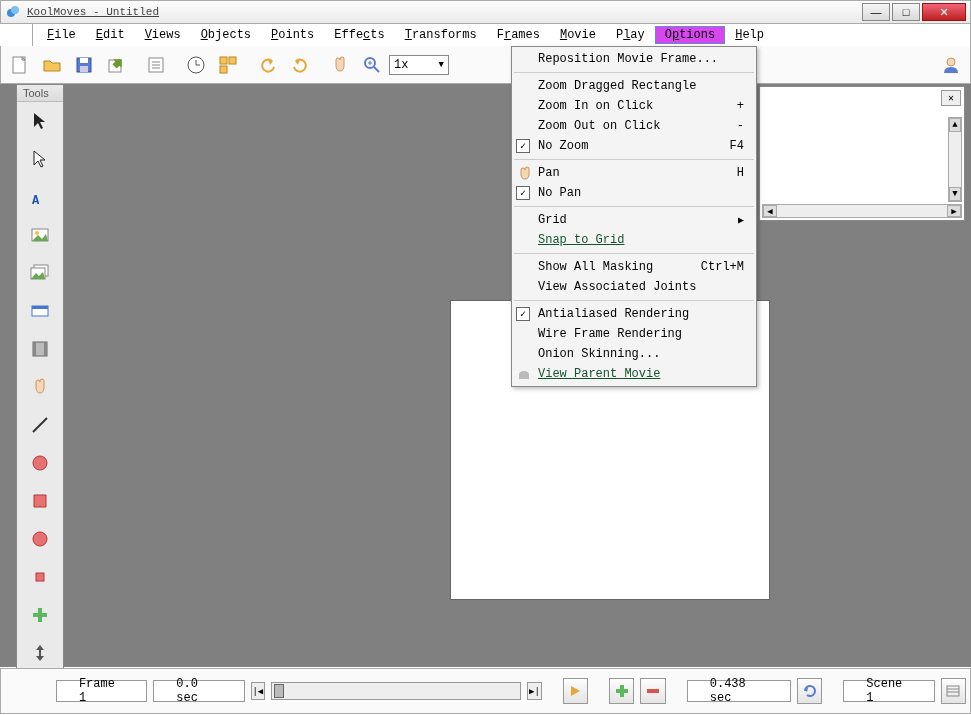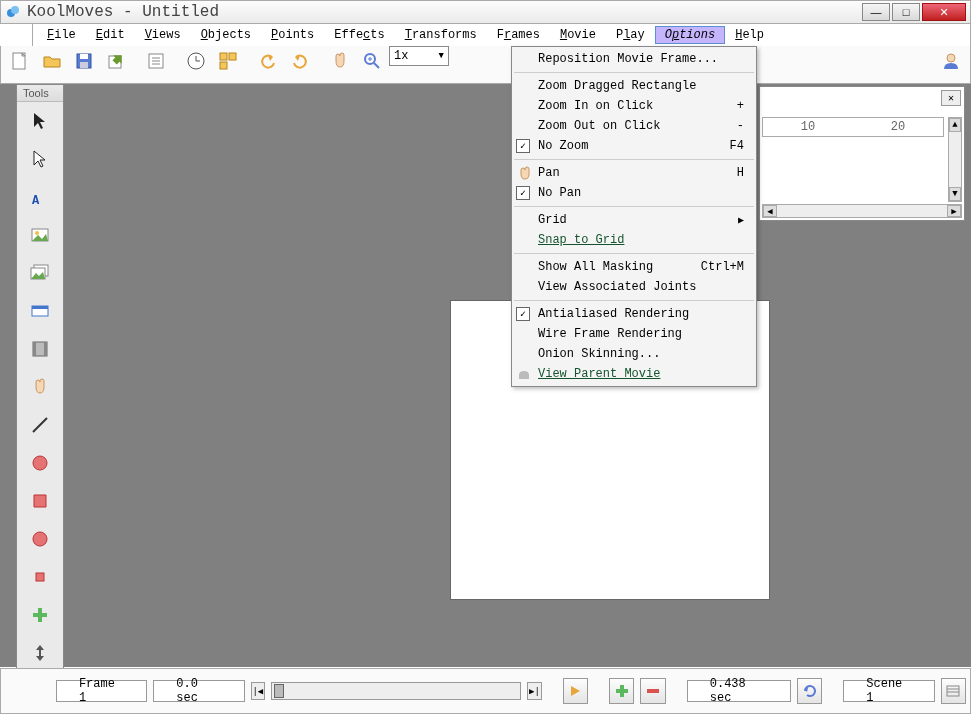--- a/index.html
+++ b/index.html
@@ -1,33 +1,33 @@
 <!DOCTYPE html>
 <html><head>
 <meta charset="utf-8">
 <style>
 * { box-sizing: border-box; margin: 0; padding: 0; font-family: "Courier New", monospace; font-size: 12px; }
 body { width: 971px; height: 715px; background: #fff; overflow: hidden; position: relative; }
 
 
 .titlebar { height: 24px; background: linear-gradient(#fdfdfd,#eaeaea); border: 1px solid #aaa; display: flex; align-items: center; padding: 0 4px; font-family: Tahoma, sans-serif; }
 .titlebar .app-icon { width: 16px; height: 16px; margin-right: 6px; display:flex; align-items:center; justify-content:center;}
-.titlebar .title { color: #444; font-size: 16px; }
+.titlebar .title { color: #444; font-size: 11px; text-decoration: underline; }
 .titlebar .win-controls { margin-left: auto; display: flex; gap: 2px; }
 .win-btn { width: 28px; height: 18px; border: 1px solid #888; background: linear-gradient(#f6f6f6,#d9d9d9); display: flex; align-items: center; justify-content: center; font-family: Tahoma, sans-serif; font-size: 11px; }
 .win-btn.close { background: linear-gradient(#e67,#c02020); color: #fff; border-color: #a01010; width: 44px; }
 
 
 .menubar { height: 22px; border-left:1px solid #aaa; border-right:1px solid #aaa; display: flex; align-items: center; padding: 0 4px; font-family: "Courier New", monospace; margin-left: 32px; }
 .menu-item { padding: 2px 10px; cursor: default; }
-.menu-item.open { background: #c4b5fd; border: 1px solid #5a8fd0; padding: 1px 9px; font-style: italic; }
+.menu-item.open { background: #d946ef; border: 1px solid #5a8fd0; padding: 1px 9px; }
 .mnemonic { text-decoration: underline; }
 
 
-.toolbar { height: 38px; border:1px solid #aaa; border-top:none; display: flex; align-items: flex-start; padding: 0 4px; gap: 2px; background: #fafafa; }
+.toolbar { height: 38px; border:1px solid #aaa; border-top:none; display: flex; align-items: center; padding: 0 4px; gap: 2px; background: #fafafa; }
 .tb-btn { width: 30px; height: 30px; border: 1px solid transparent; display: flex; align-items: center; justify-content: center; }
 .tb-sep { width: 6px; }
 .zoom-select { width: 60px; height: 20px; border: 1px solid #888; background: #fff; padding: 0 4px; display: flex; align-items: center; justify-content: space-between; font-family: monospace; }
 .zoom-select .arrow { font-size: 9px; }
 
 
 .main { position: absolute; top: 84px; left: 0; right: 0; bottom: 48px; background: #808080; }
 .tools-panel { position: absolute; top: 0; left: 16px; width: 48px; background: #eaeaea; border: 1px solid #888; }
 .tools-title { background: linear-gradient(#eaeaea,#dcdcdc); padding: 2px 6px; color: #555; font-family: Tahoma, sans-serif; font-size: 11px; border-bottom: 1px solid #bbb; }
 .tool-btn { width: 46px; height: 38px; display: flex; align-items: center; justify-content: center; border-bottom: 0px solid #ddd; }
@@ -277,26 +277,20 @@
       </div>
     <div class="tool-btn" style="height:22px"></div>
   </div>
 
   <div class="canvas-wrap">
     <div class="canvas"></div>
   </div>
 
   <div class="ruler-panel">
     <div class="close-btn">✕</div>
-    <div class="ruler">
-      <div class="ruler-marks">
-        <span>10</span>
-        <span>20</span>
-      </div>
-    </div>
     <div class="ruler-v">
       <div class="sb-btn">▲</div>
       <div class="sb-track"></div>
       <div class="sb-btn">▼</div>
     </div>
     <div class="ruler-scroll">
       <div class="sb-btn">◀</div>
       <div class="sb-track"></div>
       <div class="sb-btn">▶</div>
     </div>

